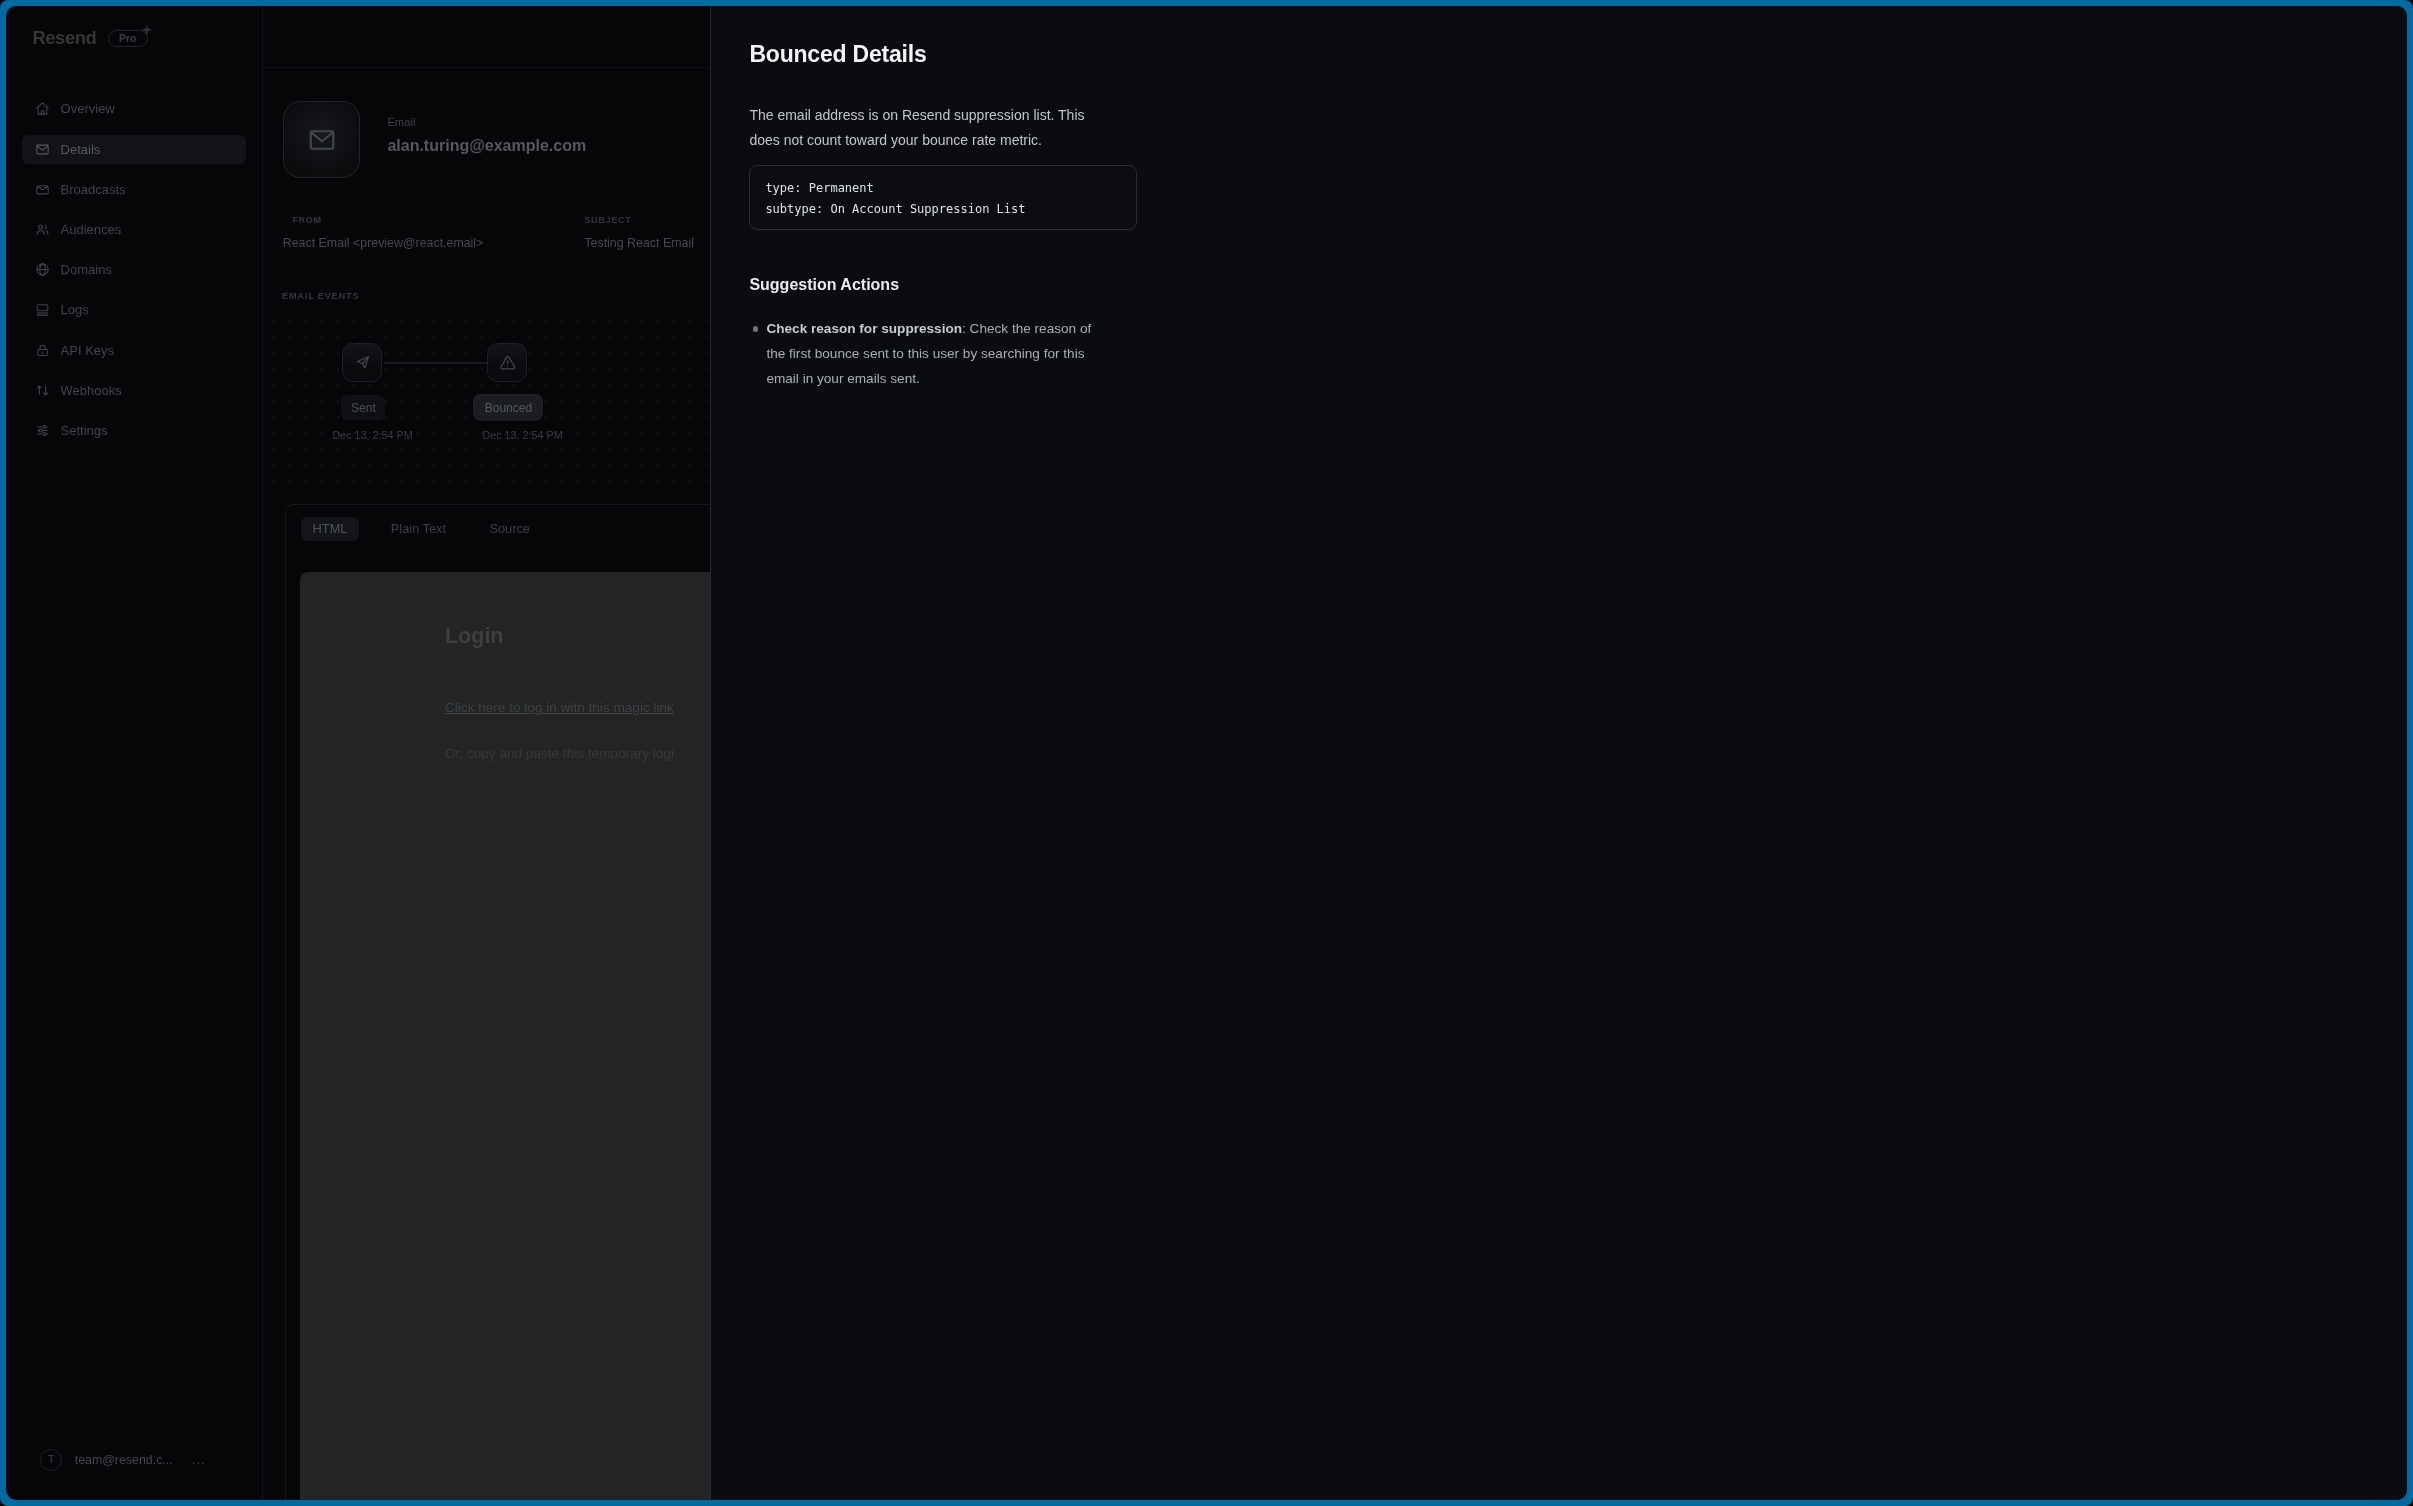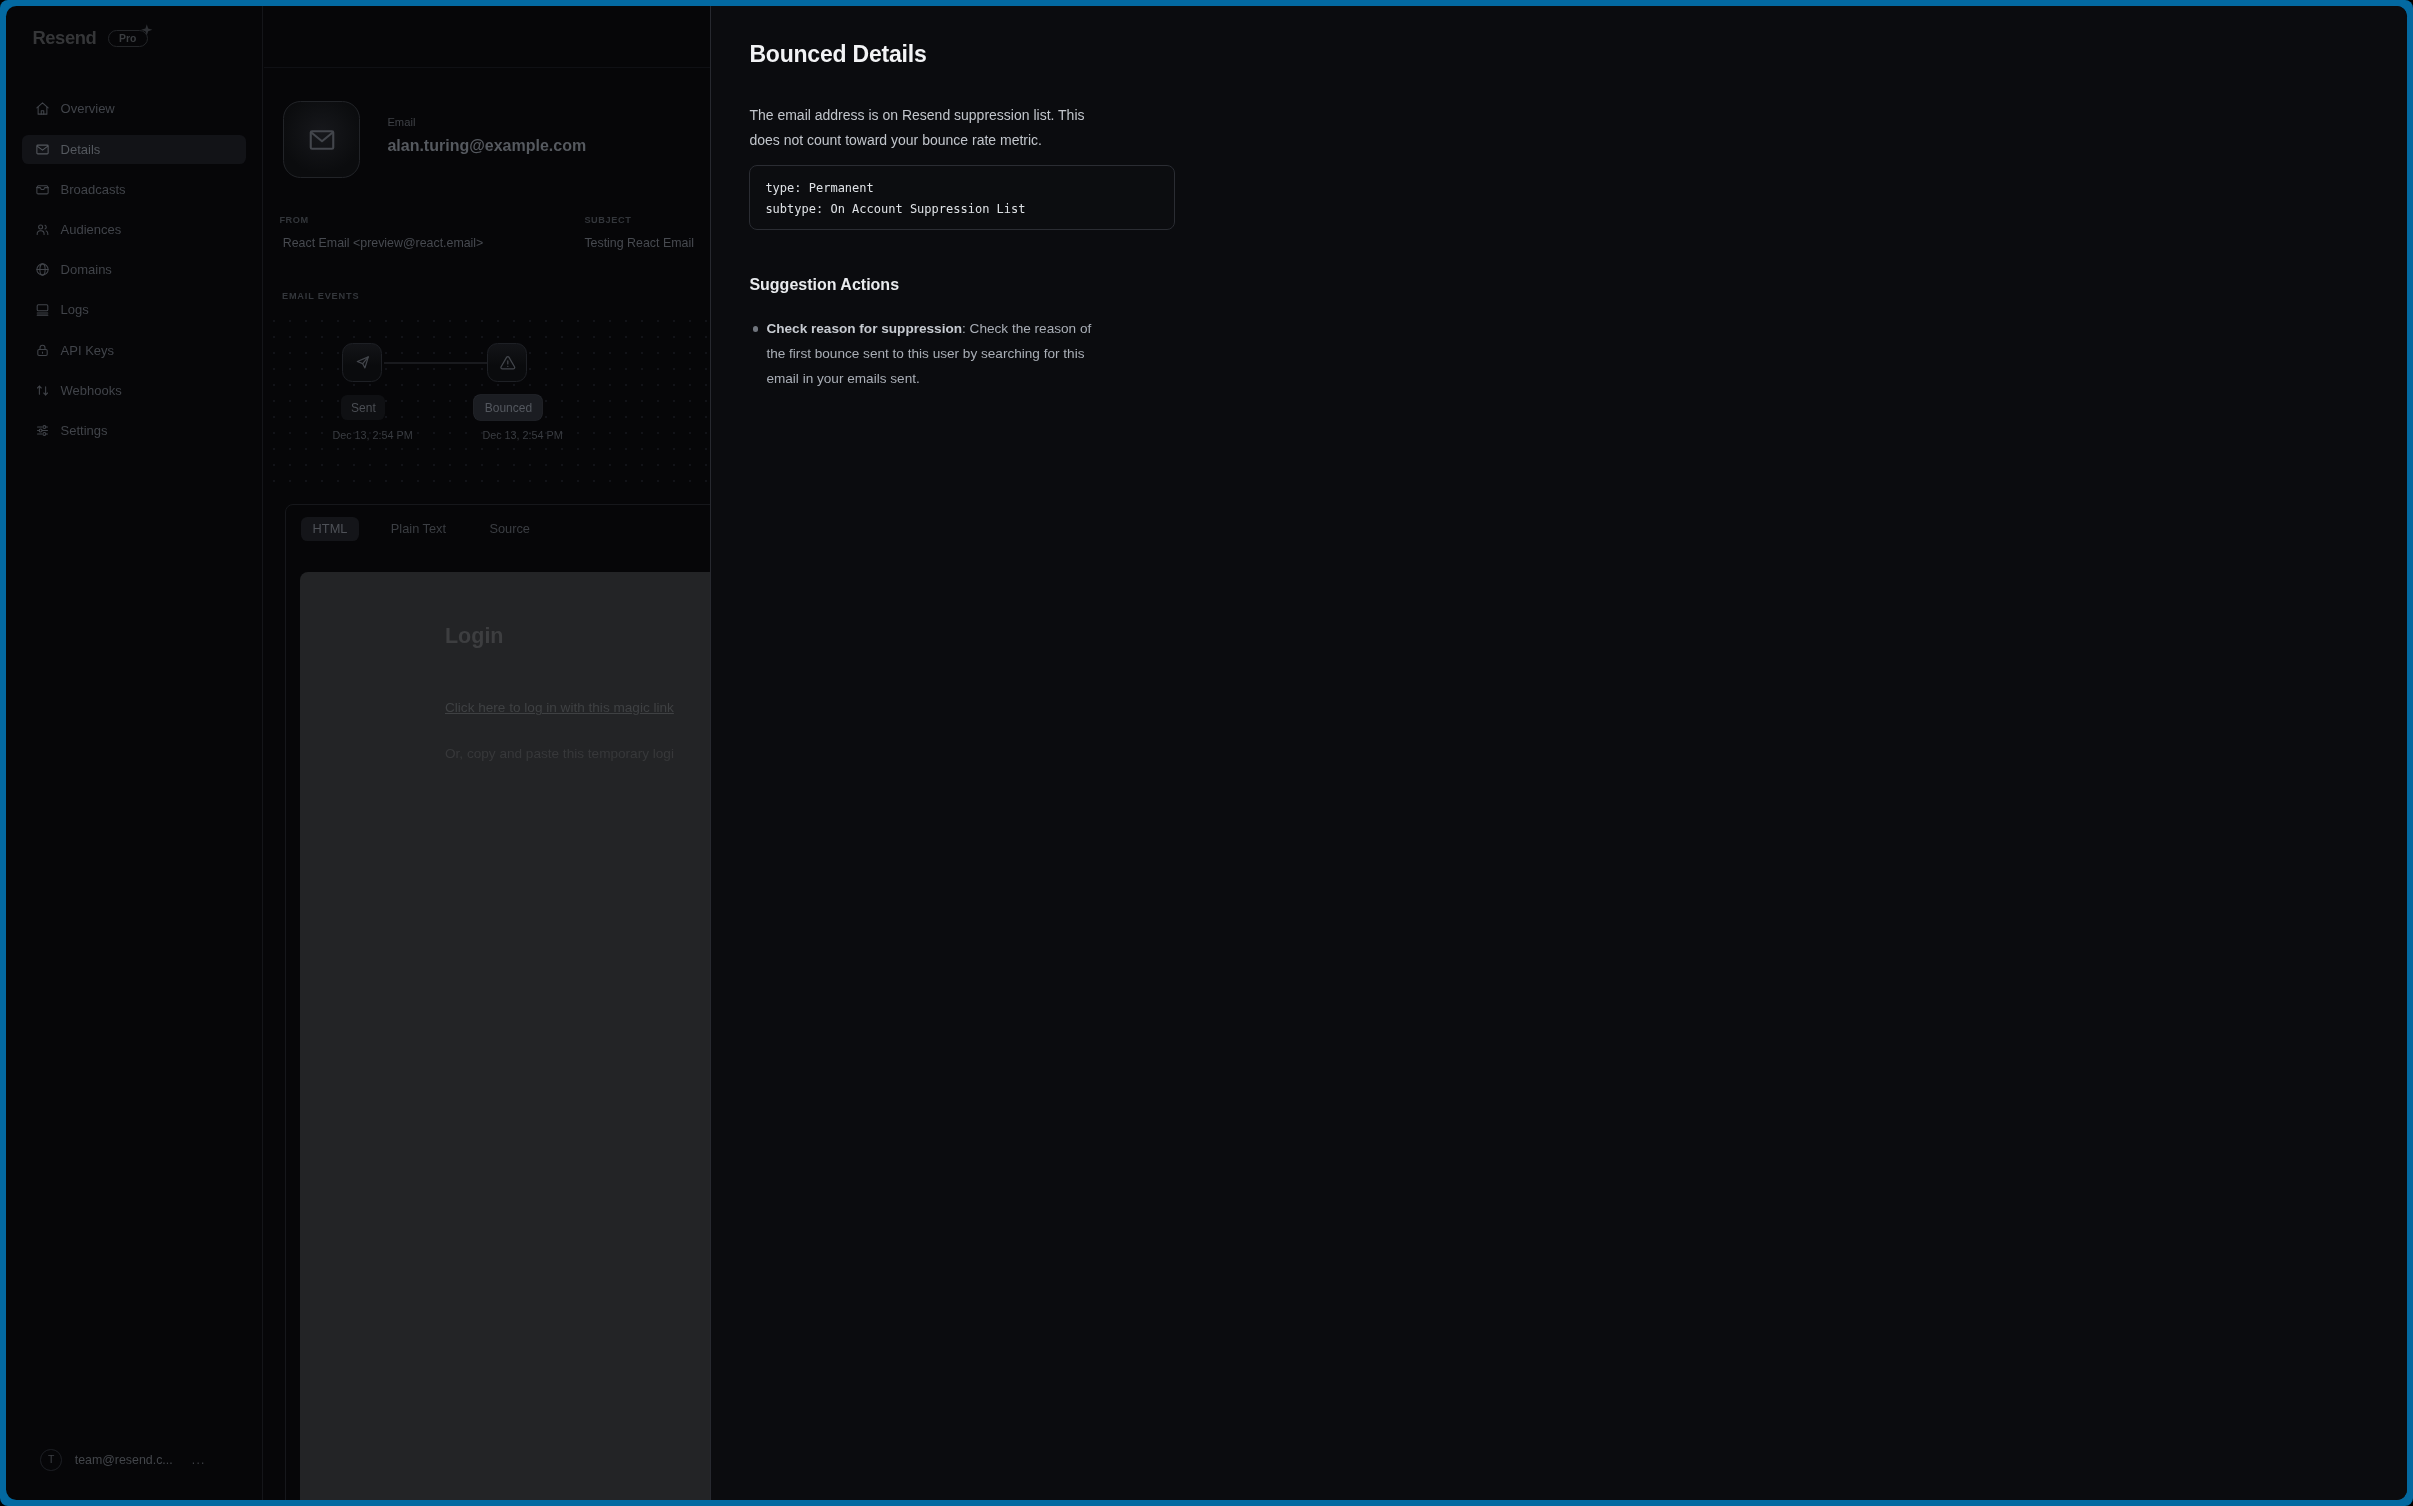--- a/index.html
+++ b/index.html
@@ -67,21 +67,21 @@
     text-decoration:underline; cursor:pointer; white-space:nowrap; }
   .preview-footer { position:absolute; left:145px; top:174px; font-size:13.6px; color:#37383a; white-space:nowrap; }
 
   
   .panel { position:absolute; top:0; bottom:0; left:704px; right:0; background:#0b0c0f;
     border-left:0.8px solid #27292f; z-index:5; }
   .panel-title { position:absolute; left:38px; top:35px; font-size:23px; font-weight:bold;
     color:#f2f3f5; letter-spacing:-0.2px; }
   .panel-desc { position:absolute; left:38px; top:97px; width:435px;
     font-size:14px; line-height:25px; color:#c2c6cc; }
-  .code-box { position:absolute; left:38px; top:159px; width:426px; height:65px;
+  .code-box { position:absolute; left:38px; top:159px; width:388px; height:65px;
     border:0.8px solid #2b2d33; border-radius:8px; background:#0c0d10;
     padding:11.2px 15px; font-family:"DejaVu Sans Mono","Liberation Mono",monospace;
     font-size:12px; line-height:21px; color:#dfe2e6; white-space:pre; }
   .sugg-title { position:absolute; left:38px; top:270px; font-size:16px; font-weight:bold; color:#e9ebee; }
   .sugg-list { position:absolute; left:38px; top:310px; width:431px; list-style:none; }
   .sugg-item { position:relative; padding-left:17px; margin-bottom:8.8px;
     font-size:13.6px; line-height:25px; color:#a9aeb6; }
   .sugg-item::before { content:""; position:absolute; left:3.2px; top:9.6px;
     width:5.6px; height:5.6px; border-radius:50%; background:#70757d; }
   .sugg-bold { font-weight:bold; color:#c7cbd1; }
@@ -200,21 +200,21 @@
 
     <div class="mailcard">
       <svg viewBox="0 0 24 24">
             <rect x="3" y="5" width="18" height="14" rx="1"></rect>
             <path d="m3.5 6 8.5 7 8.5-7"></path>
           </svg>
     </div>
     <div class="email-type">Email</div>
     <div class="email-address">alan.turing@example.com</div>
 
-    <div class="meta-label" style="left:15px; top:209px;">FROM</div>
+    <div class="meta-label" style="left:28px; top:209px;">FROM</div>
     <div class="meta-value" style="left:18.4px; top:230px;">React Email &lt;preview@react.email&gt;</div>
     <div class="meta-label" style="left:320px; top:209px;">SUBJECT</div>
     <div class="meta-value" style="left:320px; top:230px;">Testing React Email</div>
 
     <div class="events-label">EMAIL EVENTS</div>
     <div class="dots-band"></div>
 
     <div class="event-node" style="left:78px; top:337px;">
       <svg viewBox="0 0 24 24">
             <path d="M4.5 10.2 19.5 4l-4.6 15-3-5.8z"></path>

